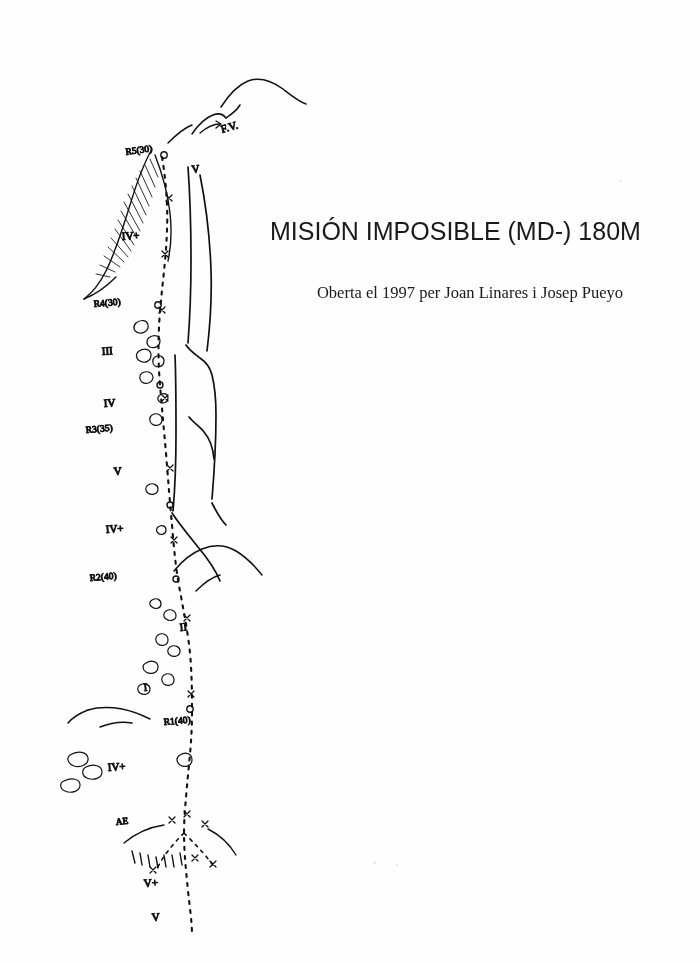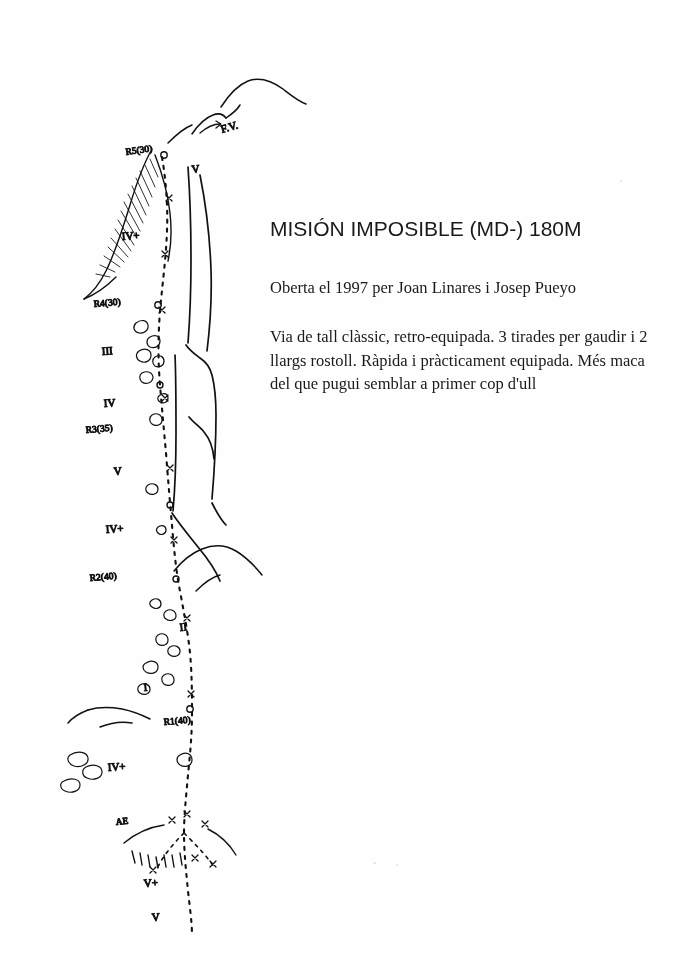--- a/index.html
+++ b/index.html
@@ -48,33 +48,34 @@
     font-family: "Liberation Sans", sans-serif;
     font-size: 27px;
     font-weight: bold;
     letter-spacing: 0.2px;
     line-height: 1.12;
     color: #111111;
     margin: 0;
   }
   #route-subtitle {
     font-family: "Liberation Sans", sans-serif;
-    font-size: 21px;
+    font-size: 25px;
     font-weight: normal;
     line-height: 1.18;
     color: #1a1a1a;
     margin: 2px 0 0 0;
   }
 
   .info-para {
     font-family: "Liberation Serif", serif;
     font-size: 16.5px;
     line-height: 1.42;
     color: #1a1a1a;
     margin: 0;
+    text-align: center;
   }
   #first-ascent { margin-top: 34px; }
   #description  { margin-top: 26px; max-width: 392px; }
   #gear         { margin-top: 26px; max-width: 398px; }
 
   
   .speck {
     position: absolute;
     background: #c9c9c9;
     border-radius: 50%;
@@ -246,21 +247,20 @@
         <text class="grade" x="112" y="866" transform="rotate(-4 112 866)">V</text>
       </g>
     </svg>
   </div>
 
   <div id="info-panel">
     <h2 id="route-subtitle">MISIÓN IMPOSIBLE (MD-) 180M</h2>
 
     <p class="info-para" id="first-ascent">Oberta el 1997 per Joan Linares i Josep Pueyo</p>
 
-    <p class="info-para" id="description">Via de tall clàssic, retro-equipada. 3 tirades per gaudir i 2 llargs rostoll. Ràpida i pràcticament equipada. Més maca del que pugui semblar a primer cop d'ull</p>
 
   </div>
 
   <div class="speck" style="left:373px; top:862px; width:3px; height:2px;"></div>
   <div class="speck" style="left:396px; top:864px; width:2px; height:2px;"></div>
   <div class="speck" style="left:250px; top:558px; width:2px; height:2px;"></div>
   <div class="speck" style="left:620px; top:180px; width:2px; height:2px;"></div>
 </div>
 
 </body></html>

